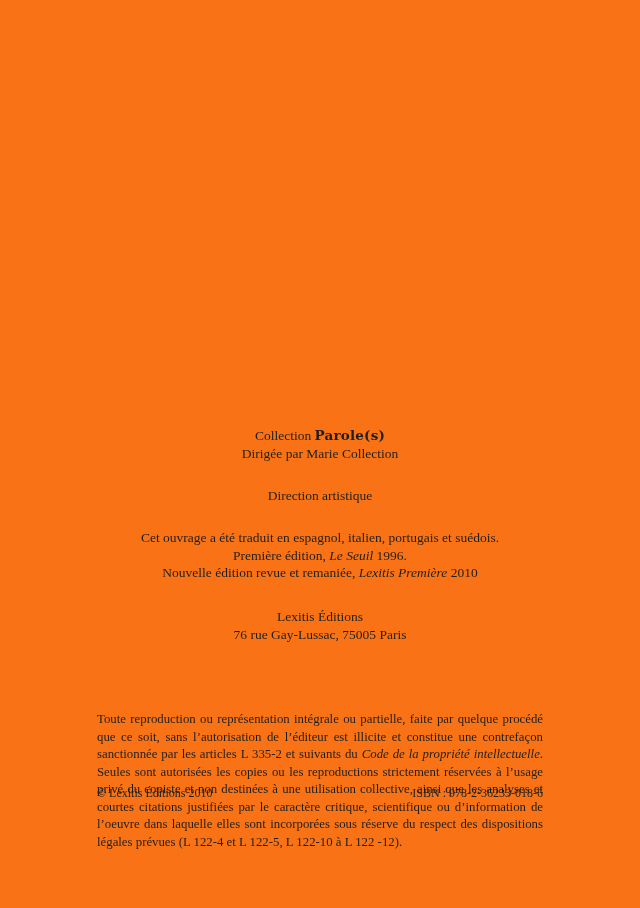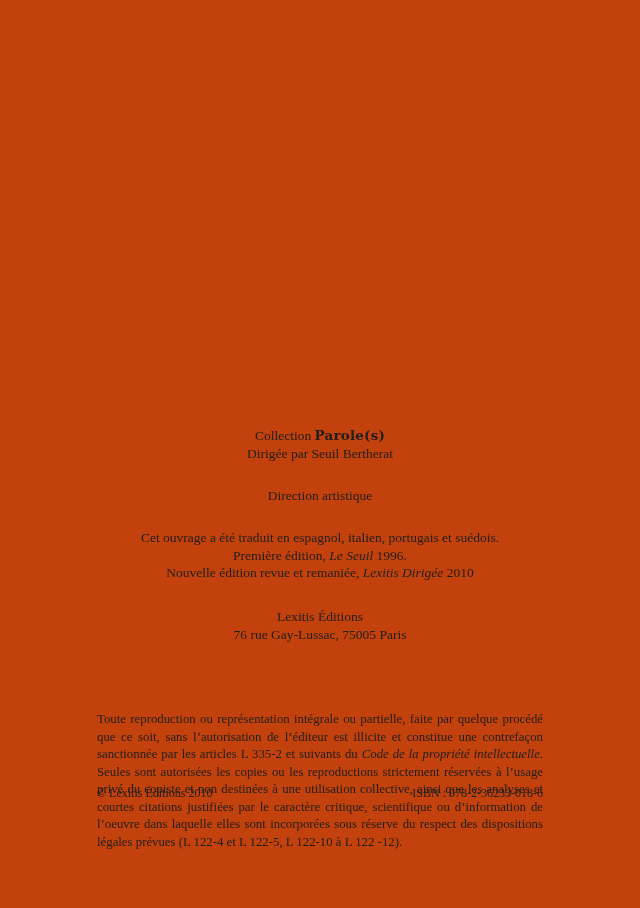--- a/index.html
+++ b/index.html
@@ -4,21 +4,21 @@
 <style>
   html, body {
     margin: 0;
     padding: 0;
     background: #ffffff;
   }
   .page {
     position: relative;
     width: 640px;
     height: 908px;
-    background: #c2410c;
+    background: #f97316;
     font-family: "Liberation Serif", "DejaVu Serif", serif;
     color: #1f1f1f;
     overflow: hidden;
   }
   .center-block {
     position: absolute;
     top: 426px;
     left: 0;
     right: 0;
     text-align: center;
@@ -58,30 +58,30 @@
 </style>
 </head>
 <body>
 
 <div class="page">
 
   <div class="center-block">
 
     <div><span>Collection </span><span class="brand">Parole(s)</span></div>
 
-    <div>Dirigée par Seuil Bertherat</div>
+    <div>Dirigée par Marie Collection</div>
 
     <div class="gap-art">Direction artistique</div>
 
 
     <div class="gap-trans edition-lines">Cet ouvrage a été traduit en espagnol, italien, portugais et suédois.</div>
 
     <div class="edition-lines"><span>Première édition, </span><em>Le Seuil</em><span> 1996.</span></div>
 
-    <div class="edition-lines"><span>Nouvelle édition revue et remaniée, </span><em>Lexitis Dirigée</em><span> 2010</span></div>
+    <div class="edition-lines"><span>Nouvelle édition revue et remaniée, </span><em>Lexitis Première</em><span> 2010</span></div>
 
     <div class="gap-pub">Lexitis Éditions</div>
 
     <div>76 rue Gay-Lussac, 75005 Paris</div>
 
   </div>
 
   <div class="legal-block"><span>Toute reproduction ou représentation intégrale ou partielle, faite par quelque procédé que ce soit, sans l’autorisation de l’éditeur est illicite et constitue une contrefaçon sanctionnée par les articles L 335-2 et suivants du </span><em>Code de la propriété intellectuelle</em><span>. Seules sont autorisées les copies ou les reproductions strictement réservées à l’usage privé du copiste et non destinées à une utilisation collective, ainsi que les analyses et courtes citations justifiées par le caractère critique, scientifique ou d’information de l’oeuvre dans laquelle elles sont incorporées sous réserve du respect des dispositions légales prévues (L 122-4 et L 122-5, L 122-10 à L 122 -12).</span></div>
 
   <div class="footer-row">

